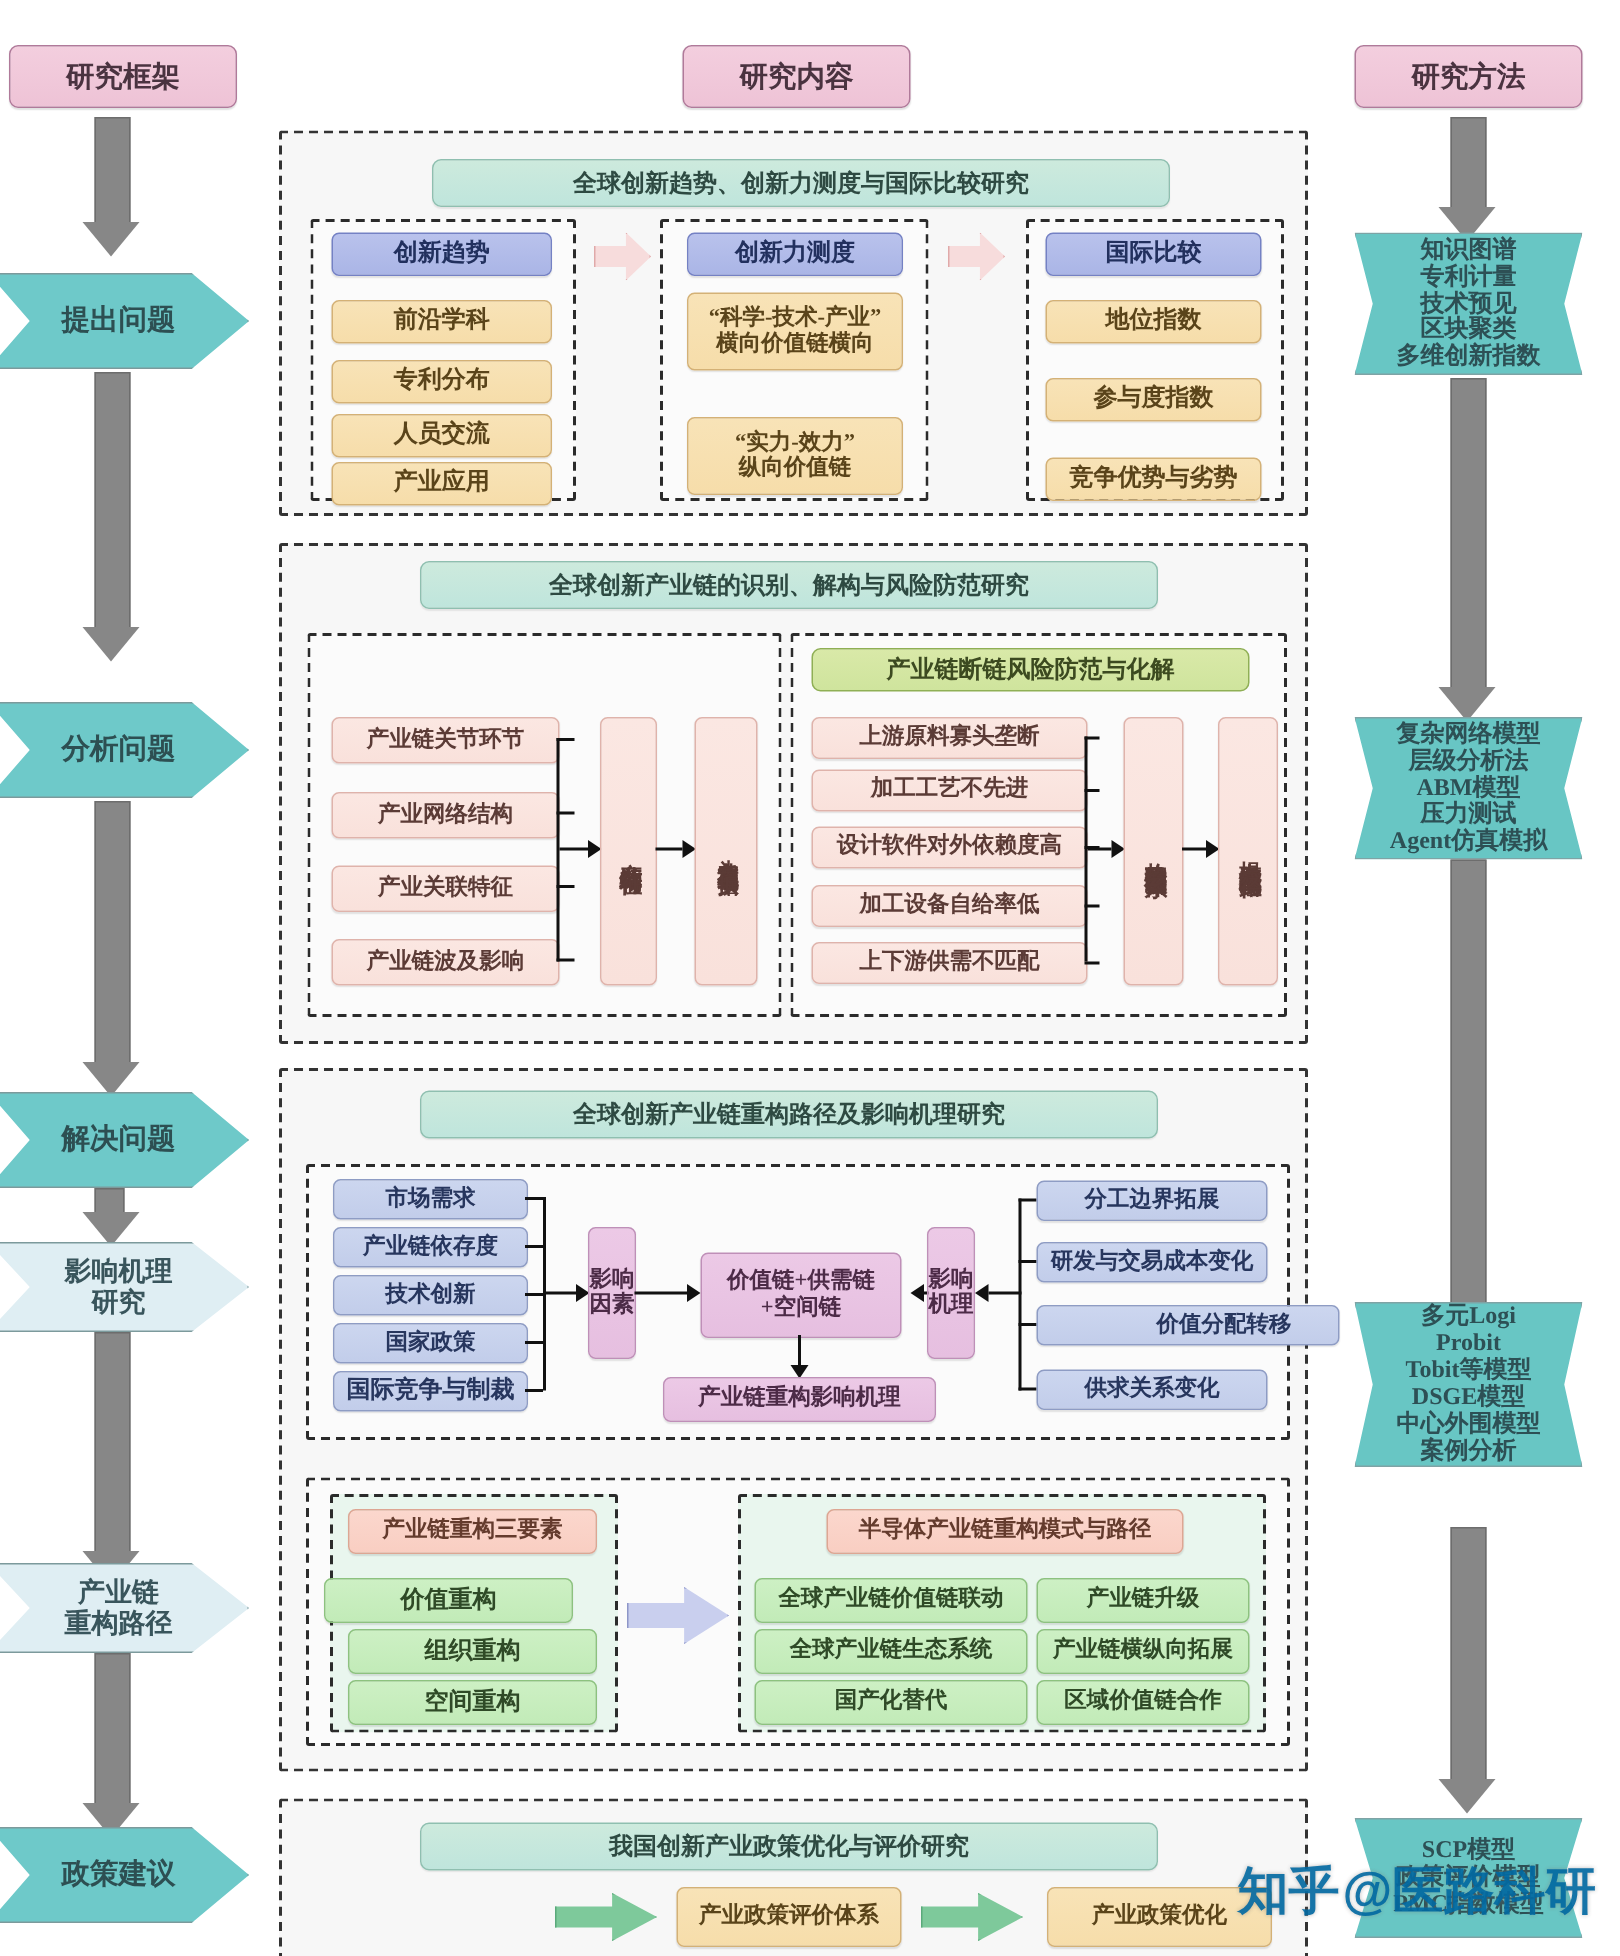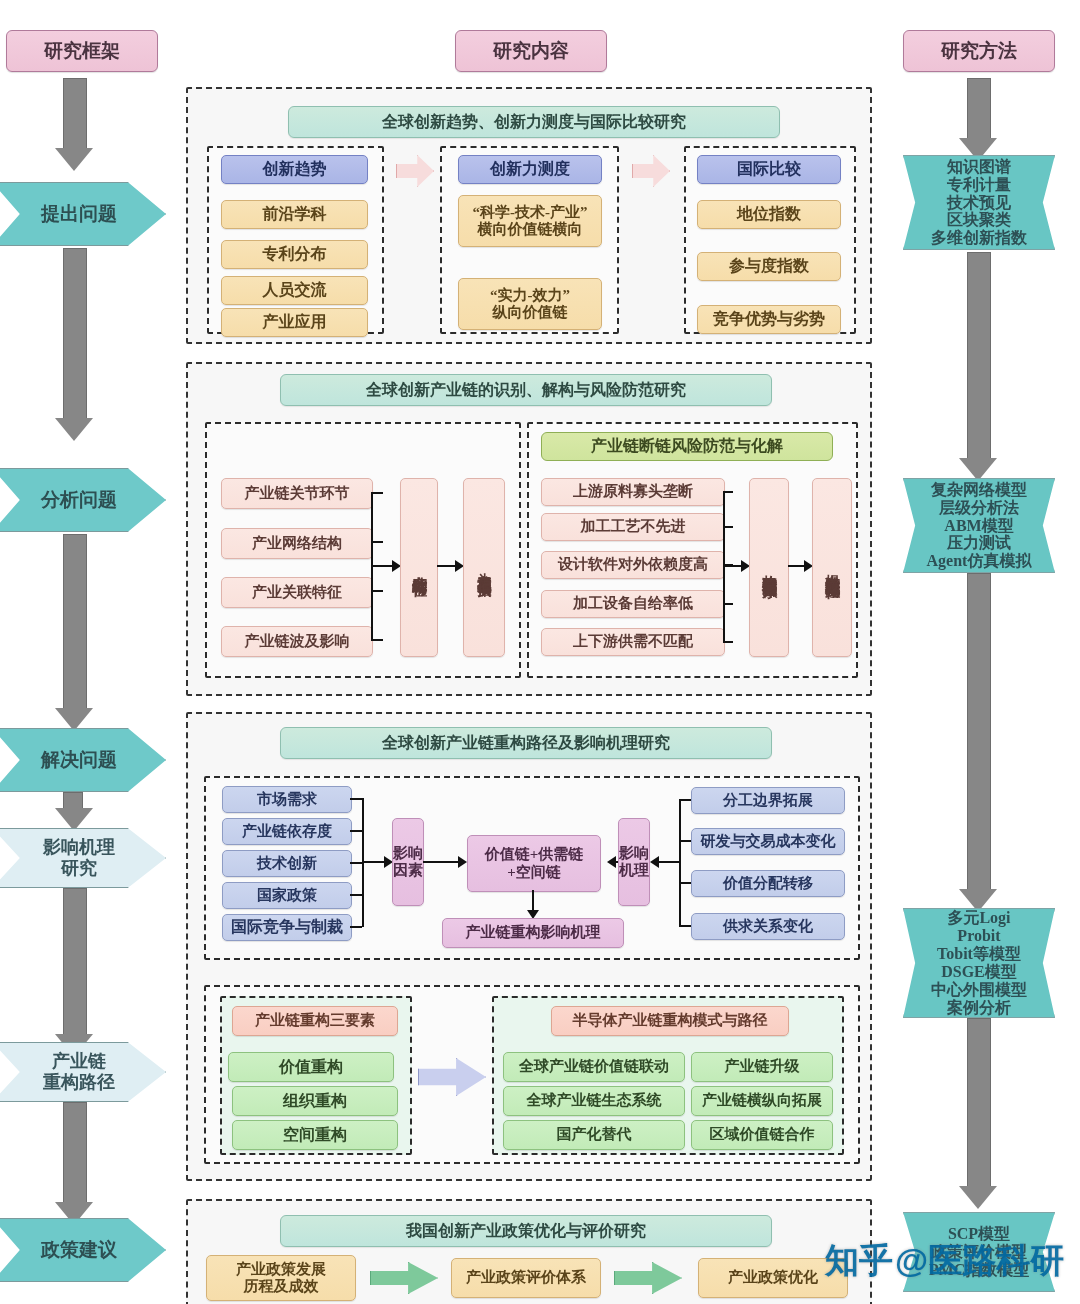--- a/index.html
+++ b/index.html
@@ -280,52 +280,46 @@
   <div class="ahead-l" style="left:650px;top:856px;"></div>
   <div class="aline" style="left:659px;top:861px;width:22px;height:2px;"></div>
   <div class="aline" style="left:679px;top:799px;width:2px;height:128px;"></div>
   <div class="aline" style="left:679px;top:799px;width:12px;height:2px;"></div>
   <div class="aline" style="left:679px;top:840px;width:12px;height:2px;"></div>
   <div class="aline" style="left:679px;top:882px;width:12px;height:2px;"></div>
   <div class="aline" style="left:679px;top:925px;width:12px;height:2px;"></div>
 
   <div class="bx blue2" style="left:691px;top:787px;width:152px;height:25px;font-size:15px;">分工边界拓展</div>
   <div class="bx blue2" style="left:691px;top:828px;width:152px;height:25px;font-size:15px;">研发与交易成本变化</div>
-  <div class="bx blue2" style="left:691px;top:870px;width:152px;height:25px;font-size:15px;">价值分配转移</div>
+  <div class="bx blue2" style="left:691px;top:870px;width:152px;height:25px;font-size:15px;padding-left:48px;">价值分配转移</div>
   <div class="bx blue2" style="left:691px;top:913px;width:152px;height:25px;font-size:15px;">供求关系变化</div>
 
   <div class="dash2" style="left:204px;top:985px;width:652px;height:175px;"></div>
 
   <div class="dash2" style="left:220px;top:996px;width:188px;height:155px;background:#e9f6ee;"></div>
   <div class="bx salmon" style="left:232px;top:1006px;width:164px;height:28px;font-size:15px;">产业链重构三要素</div>
-  <div class="bx green" style="left:228px;top:1052px;width:164px;height:28px;font-size:16px;">价值重构</div>
+  <div class="bx green" style="left:216px;top:1052px;width:164px;height:28px;font-size:16px;">价值重构</div>
   <div class="bx green" style="left:232px;top:1086px;width:164px;height:28px;font-size:16px;">组织重构</div>
   <div class="bx green" style="left:232px;top:1120px;width:164px;height:28px;font-size:16px;">空间重构</div>
 
   <div class="fatarrow fa-blue fa-shape" style="left:418px;top:1058px;width:66px;height:36px;"></div>
 
   <div class="dash2" style="left:492px;top:996px;width:348px;height:155px;background:#e9f6ee;"></div>
   <div class="bx salmon" style="left:551px;top:1006px;width:236px;height:28px;font-size:15px;">半导体产业链重构模式与路径</div>
   <div class="bx green" style="left:503px;top:1052px;width:180px;height:28px;font-size:15px;">全球产业链价值链联动</div>
   <div class="bx green" style="left:691px;top:1052px;width:140px;height:28px;font-size:15px;">产业链升级</div>
   <div class="bx green" style="left:503px;top:1086px;width:180px;height:28px;font-size:15px;">全球产业链生态系统</div>
   <div class="bx green" style="left:691px;top:1086px;width:140px;height:28px;font-size:15px;">产业链横纵向拓展</div>
   <div class="bx green" style="left:503px;top:1120px;width:180px;height:28px;font-size:15px;">国产化替代</div>
   <div class="bx green" style="left:691px;top:1120px;width:140px;height:28px;font-size:15px;">区域价值链合作</div>
 
   <div class="dash" style="left:186px;top:1199px;width:682px;height:105px;"></div>
 
   <div class="banner" style="left:280px;top:1215px;width:490px;height:30px;font-size:16px;">我国创新产业政策优化与评价研究</div>
 
-  <div class="bx tan" style="left:206px;top:1255px;width:148px;height:44px;font-size:15px;">
-    <div>
-      <div>产业政策发展</div>
-      <div>历程及成效</div>
-    </div>
-  </div>
 
   <div class="fatarrow fa-green fa-shape" style="left:370px;top:1262px;width:66px;height:30px;"></div>
 
   <div class="bx tan" style="left:451px;top:1258px;width:148px;height:38px;font-size:15px;">产业政策评价体系</div>
 
   <div class="fatarrow fa-green fa-shape" style="left:614px;top:1262px;width:66px;height:30px;"></div>
 
   <div class="bx tan" style="left:698px;top:1258px;width:148px;height:38px;font-size:15px;">产业政策优化</div>
 
   <div class="pill" style="position:absolute;left:903px;top:30px;width:150px;height:40px;font-size:19px;">研究方法</div>
@@ -348,21 +342,21 @@
     <div>复杂网络模型</div>
     <div>层级分析法</div>
     <div>ABM模型</div>
     <div>压力测试</div>
     <div>Agent仿真模拟</div>
   </div>
 
   <div class="vbar" style="left:967px;top:573px;width:22px;height:318px;"></div>
   <div class="vhead" style="left:959px;top:889px;"></div>
 
-  <div class="ribbon" style="left:903px;top:908px;width:150px;height:108px;font-size:16px;">
+  <div class="ribbon" style="left:903px;top:868px;width:150px;height:108px;font-size:16px;">
     <div>多元Logi</div>
     <div>Probit</div>
     <div>Tobit等模型</div>
     <div>DSGE模型</div>
     <div>中心外围模型</div>
     <div>案例分析</div>
   </div>
 
   <div class="vbar" style="left:967px;top:1018px;width:22px;height:170px;"></div>
   <div class="vhead" style="left:959px;top:1186px;"></div>

